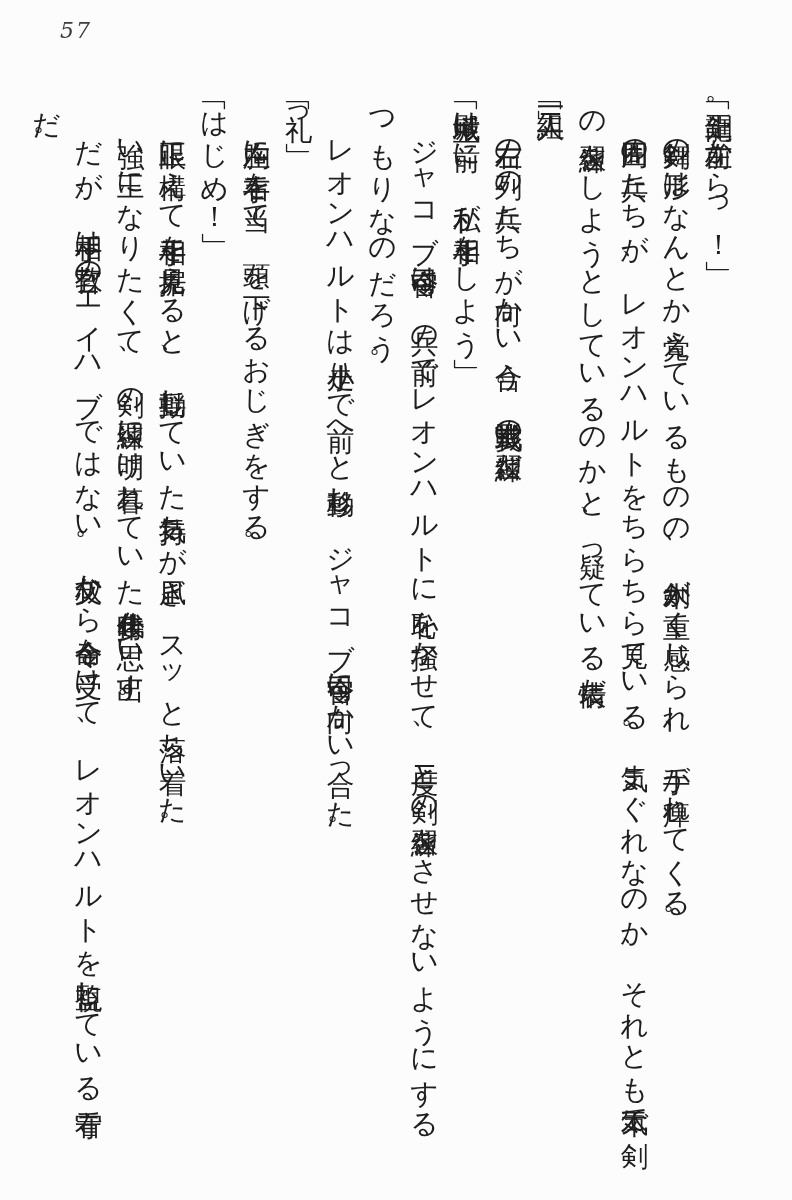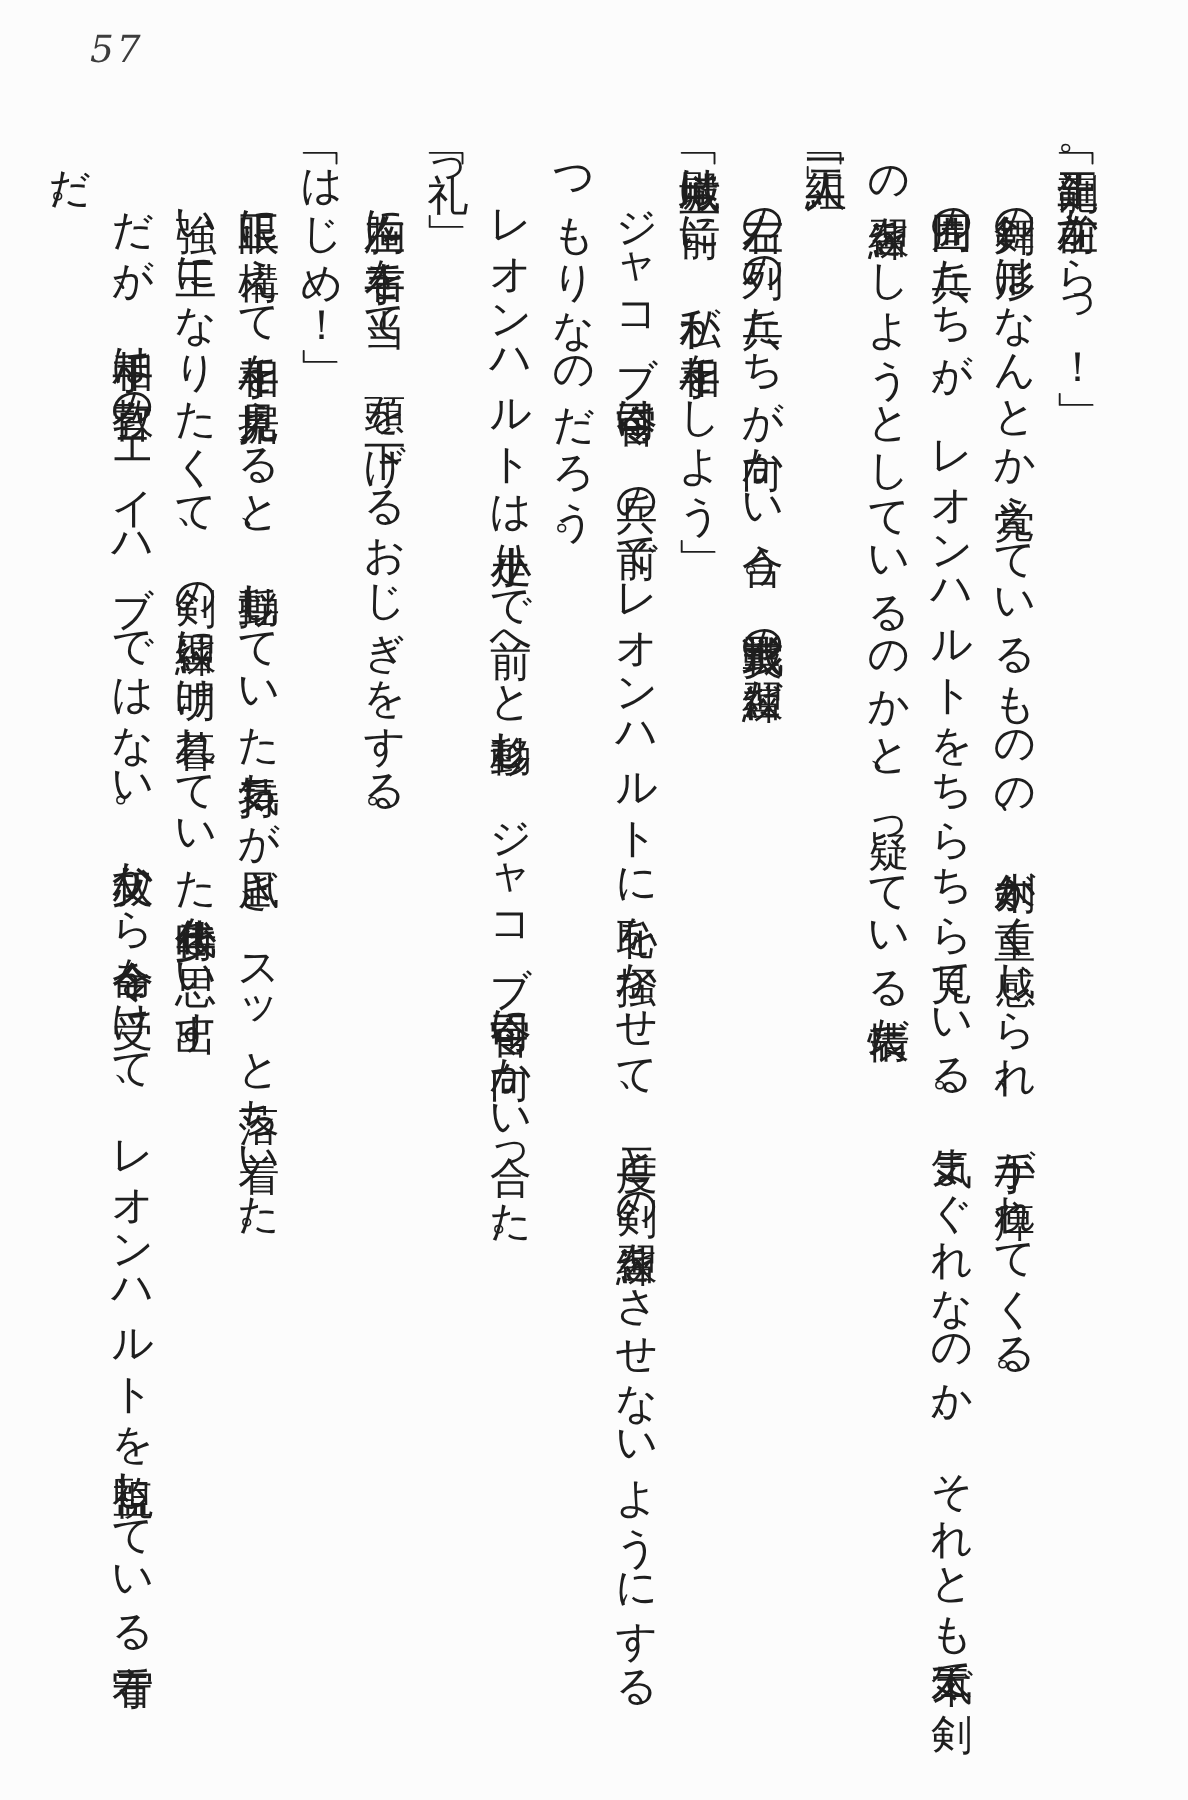--- a/index.html
+++ b/index.html
@@ -14,21 +14,21 @@
     position: relative;
     width: 792px;
     height: 1200px;
     background: #fcfcfc;
     font-family: "DejaVu Serif", "Liberation Serif", serif;
   }
   .page-number {
     position: absolute;
     top: 18px;
     left: 60px;
-    font-size: 25px;
+    font-size: 22px;
     font-style: italic;
     color: #3d3d3d;
     letter-spacing: 2px;
     font-family: "DejaVu Serif", "Liberation Serif", serif;
   }
   .text-block {
     position: absolute;
     top: 93px;
     right: 53px;
     height: 1053px;

